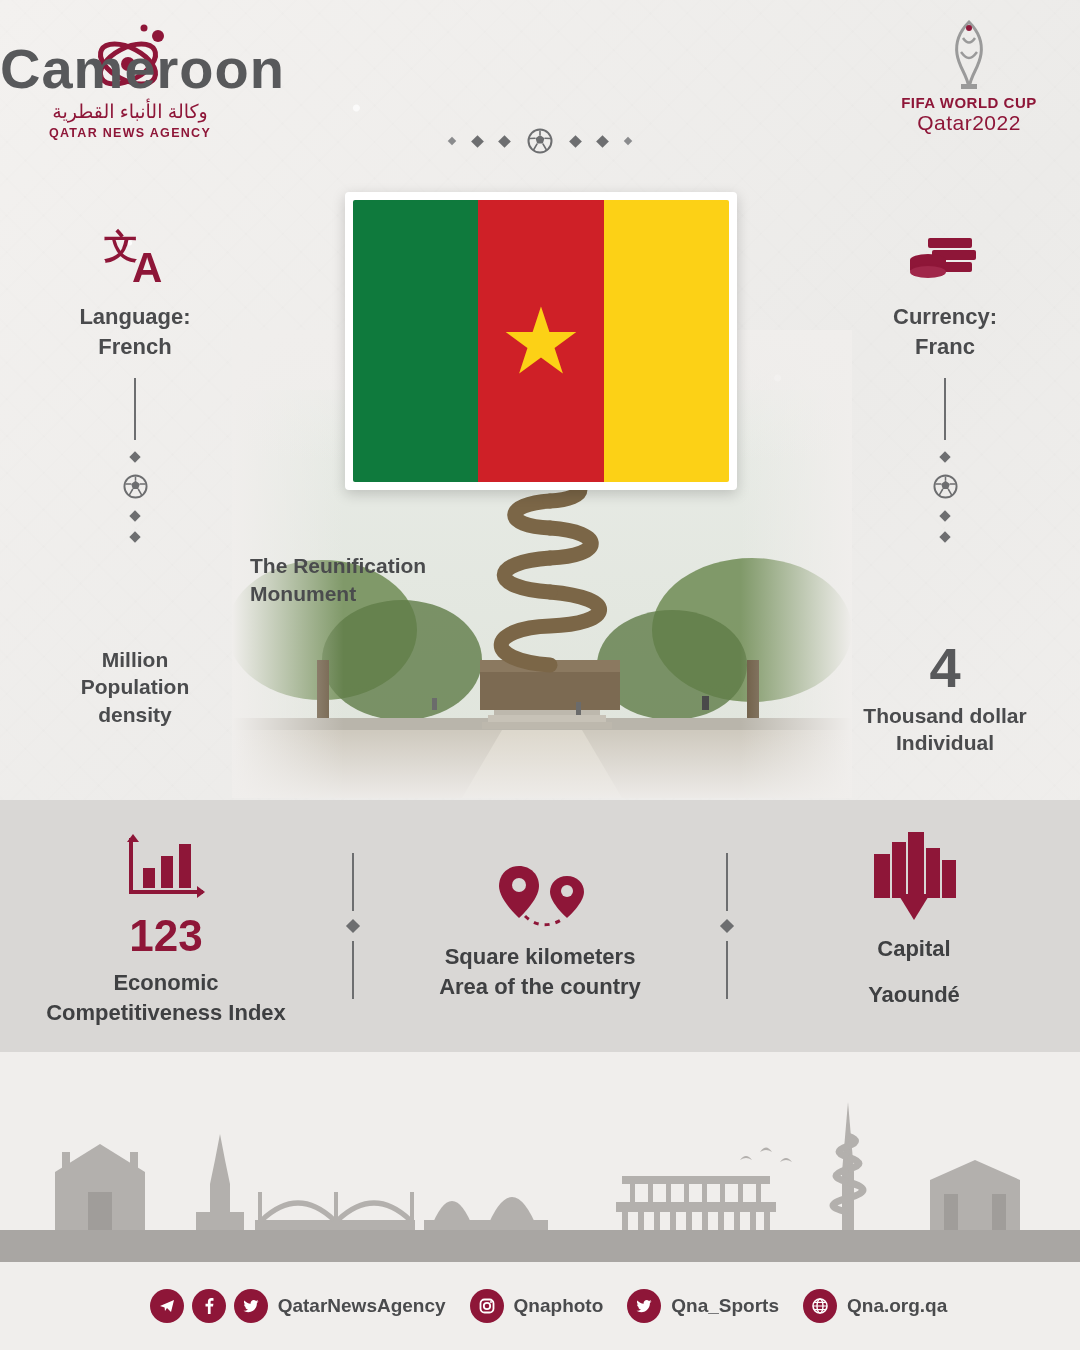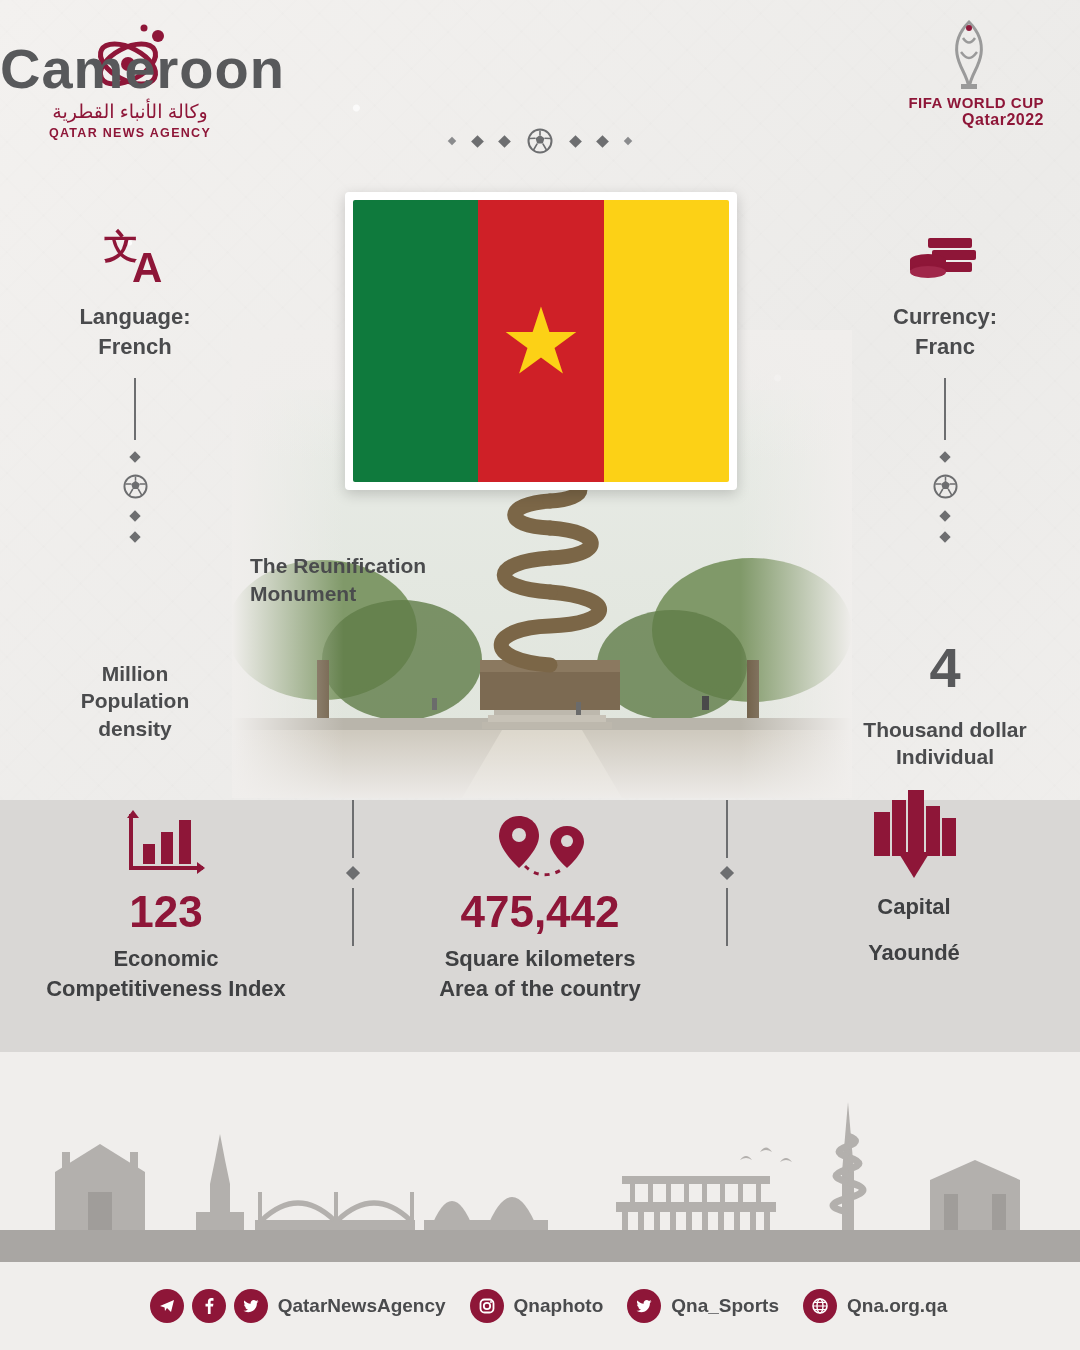--- a/index.html
+++ b/index.html
@@ -43,24 +43,24 @@
     letter-spacing: 1px;
   }
   .divider-row {
     position: absolute; left: 0; right: 0; top: 128px;
     display: flex; align-items: center; justify-content: center; gap: 18px;
   }
   .dia { width: 9px; height: 9px; background: #6d6e70; transform: rotate(45deg); }
   .dia.sm { width: 6px; height: 6px; background: #8a8b8d; }
   .ball-mid { width: 26px; height: 26px; }
 
-  .fifa-logo { position: absolute; right: 36px; top: 18px; width: 150px; text-align: right; }
+  .fifa-logo { position: absolute; right: 36px; top: 18px; width: 150px; text-align: center; }
   .fifa-trophy { width: 56px; height: 74px; margin: 0 auto; }
   .fifa-l1 { font-size: 15px; font-weight: bold; color: #8e1638; letter-spacing: 0.5px; margin-top: 2px;}
-  .fifa-l2 { font-size: 16px; font-weight: bold; color: #8e1638; letter-spacing: 0.5px; }
+  .fifa-l2 { font-size: 21px; font-weight: normal; color: #8e1638; letter-spacing: 0.5px; }
 
   
   .flag-wrap {
     position: absolute; left: 345px; top: 192px; width: 392px; height: 298px;
     background: #fff; padding: 8px;
     box-shadow: 0 4px 14px rgba(0,0,0,0.18);
     border-radius: 4px;
   }
   .flag { width: 100%; height: 100%; display: flex; position: relative; border-radius: 2px; overflow: hidden;}
   .flag .band { flex: 1; }
@@ -90,28 +90,28 @@
   .connector.left { left: 20px; top: 378px; }
   .connector.right { right: 20px; top: 378px; }
   .vline { width: 2px; height: 62px; background: #6d6e70; }
   .cball { width: 25px; height: 25px; }
   .cdia { width: 8px; height: 8px; background: #6d6e70; transform: rotate(45deg); }
 
   .big-num { font-size: 56px; font-weight: bold; color: #58595b; line-height: 1; }
   .stat-block { position: absolute; width: 230px; text-align: center; }
   .stat-block.left { left: 20px; top: 640px; }
   .stat-block.right { right: 20px; top: 640px; }
-  .stat-text { font-size: 21px; font-weight: bold; color: #4a4b4d; line-height: 1.3; margin-top: 20px; }
+  .stat-text { font-size: 21px; font-weight: bold; color: #4a4b4d; line-height: 1.3; margin-top: 6px; }
 
   
   .band-mid {
     position: absolute; left: 0; top: 800px; width: 1080px; height: 252px;
     background: #d9d7d5;
   }
-  .band-inner { display: flex; height: 100%; align-items: flex-start; justify-content: space-around; }
+  .band-inner { display: flex; height: 100%; align-items: center; justify-content: space-around; }
   .mid-item { width: 300px; text-align: center; }
   .mid-icon { height: 82px; display: flex; align-items: flex-end; justify-content: center; }
   .mid-num { font-size: 44px; font-weight: bold; color: #8e1638; margin-top: 8px; line-height: 1; }
   .mid-label { font-size: 22px; font-weight: bold; color: #3f4042; line-height: 1.35; margin-top: 10px; }
   .sep-col { display: flex; flex-direction: column; align-items: center; gap: 10px; }
   .sep-line { width: 2px; height: 58px; background: #6d6e70; }
   .sep-dia { width: 10px; height: 10px; background: #6d6e70; transform: rotate(45deg); }
 
   
   .skyline { position: absolute; left: 0; top: 1052px; width: 1080px; height: 210px; }
@@ -352,21 +352,20 @@
       <div class="mid-item">
         <div class="mid-icon">
           <svg width="110" height="70" viewBox="0 0 110 70">
             <path d="M34 4 C22 4 14 13 14 24 C14 38 34 56 34 56 C34 56 54 38 54 24 C54 13 46 4 34 4 Z" fill="#8e1638"></path>
             <circle cx="34" cy="23" r="7" fill="#d9d7d5"></circle>
             <path d="M82 14 C72 14 65 21 65 30 C65 41 82 56 82 56 C82 56 99 41 99 30 C99 21 92 14 82 14 Z" fill="#8e1638"></path>
             <circle cx="82" cy="29" r="6" fill="#d9d7d5"></circle>
             <path d="M40 54 C52 66 66 64 76 58" stroke="#8e1638" stroke-width="3" fill="none" stroke-dasharray="5 6"></path>
           </svg>
         </div>
-        <div class="mid-num">475,442</div>
         <div class="mid-label">Square kilometers</div>
         <div class="mid-label" style="margin-top:0">Area of the country</div>
       </div>
 
       <div class="sep-col">
         <div class="sep-line"></div>
         <div class="sep-dia"></div>
         <div class="sep-line"></div>
       </div>
 

